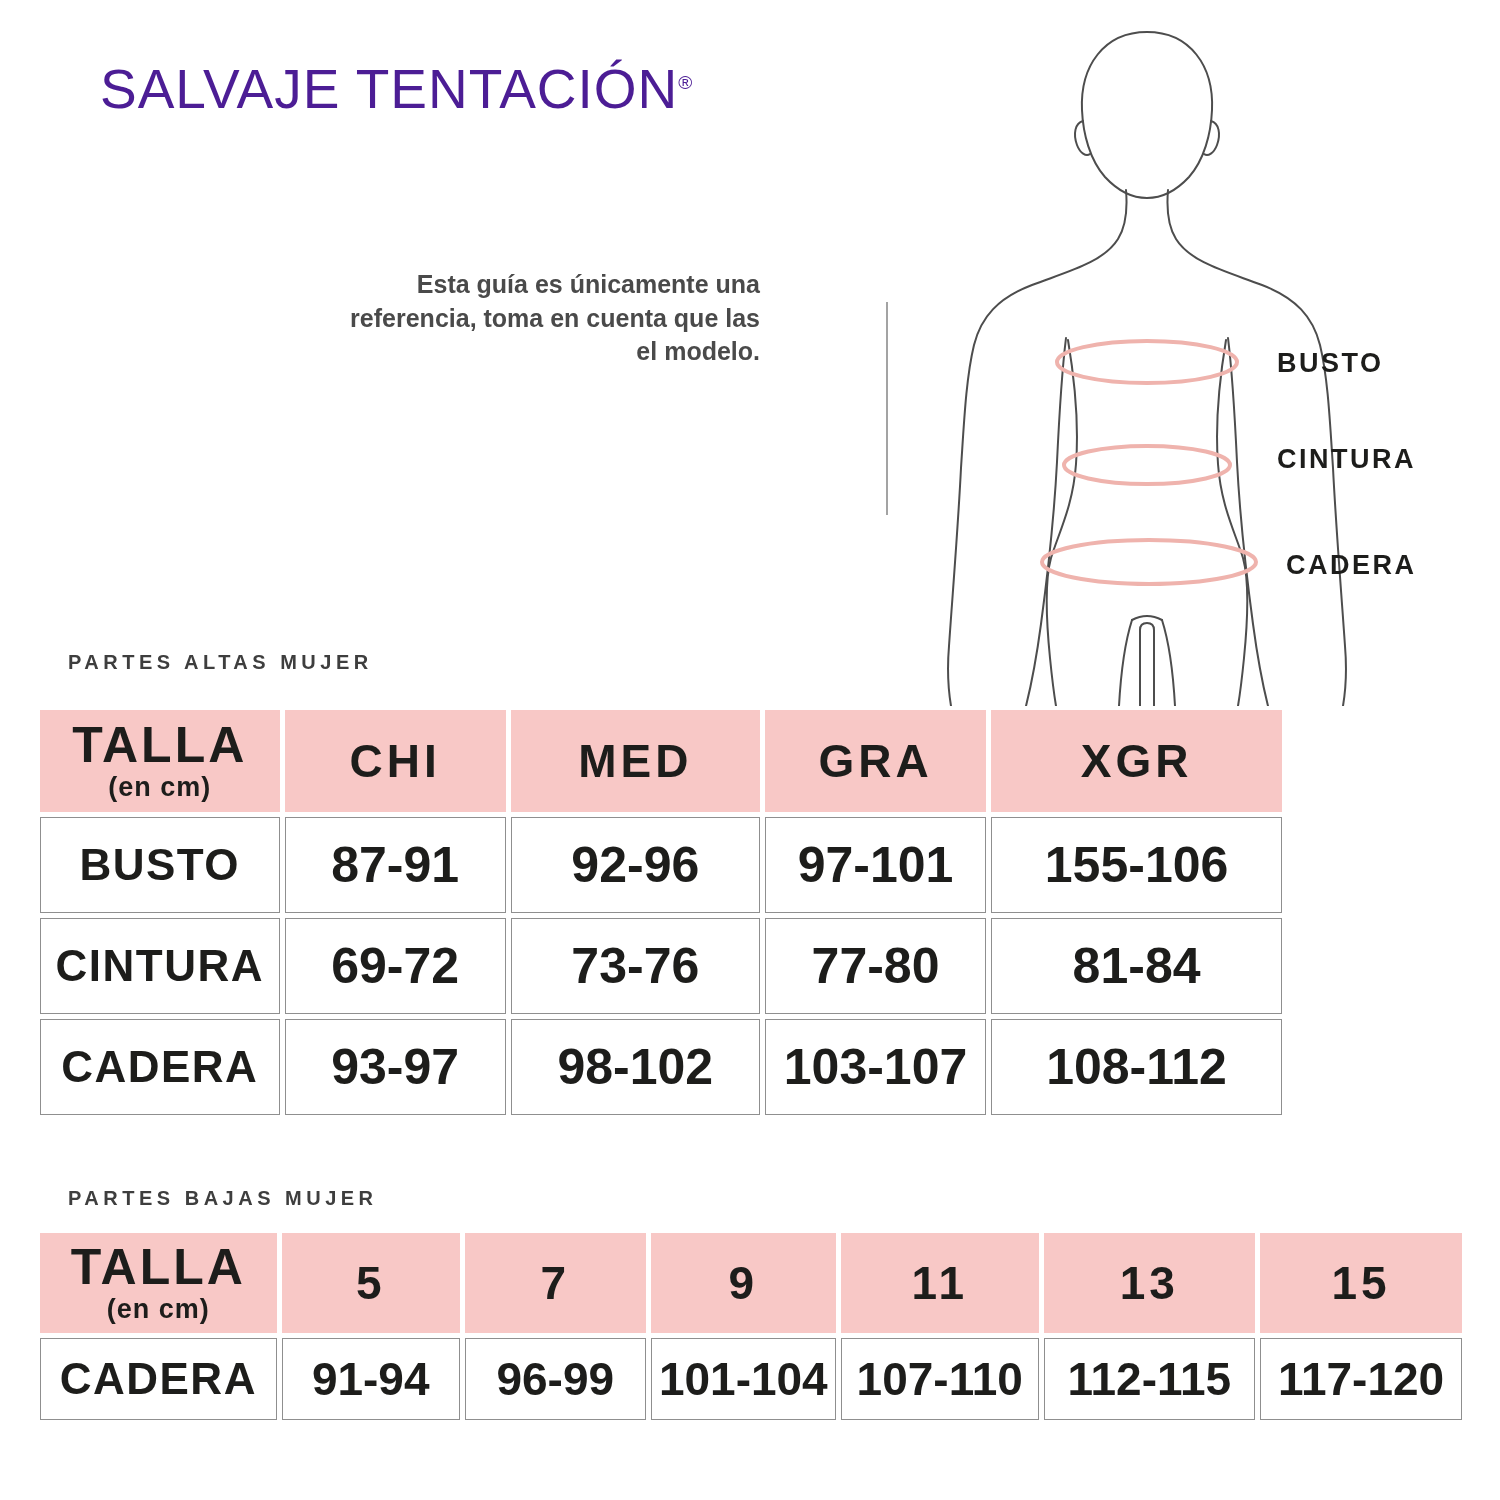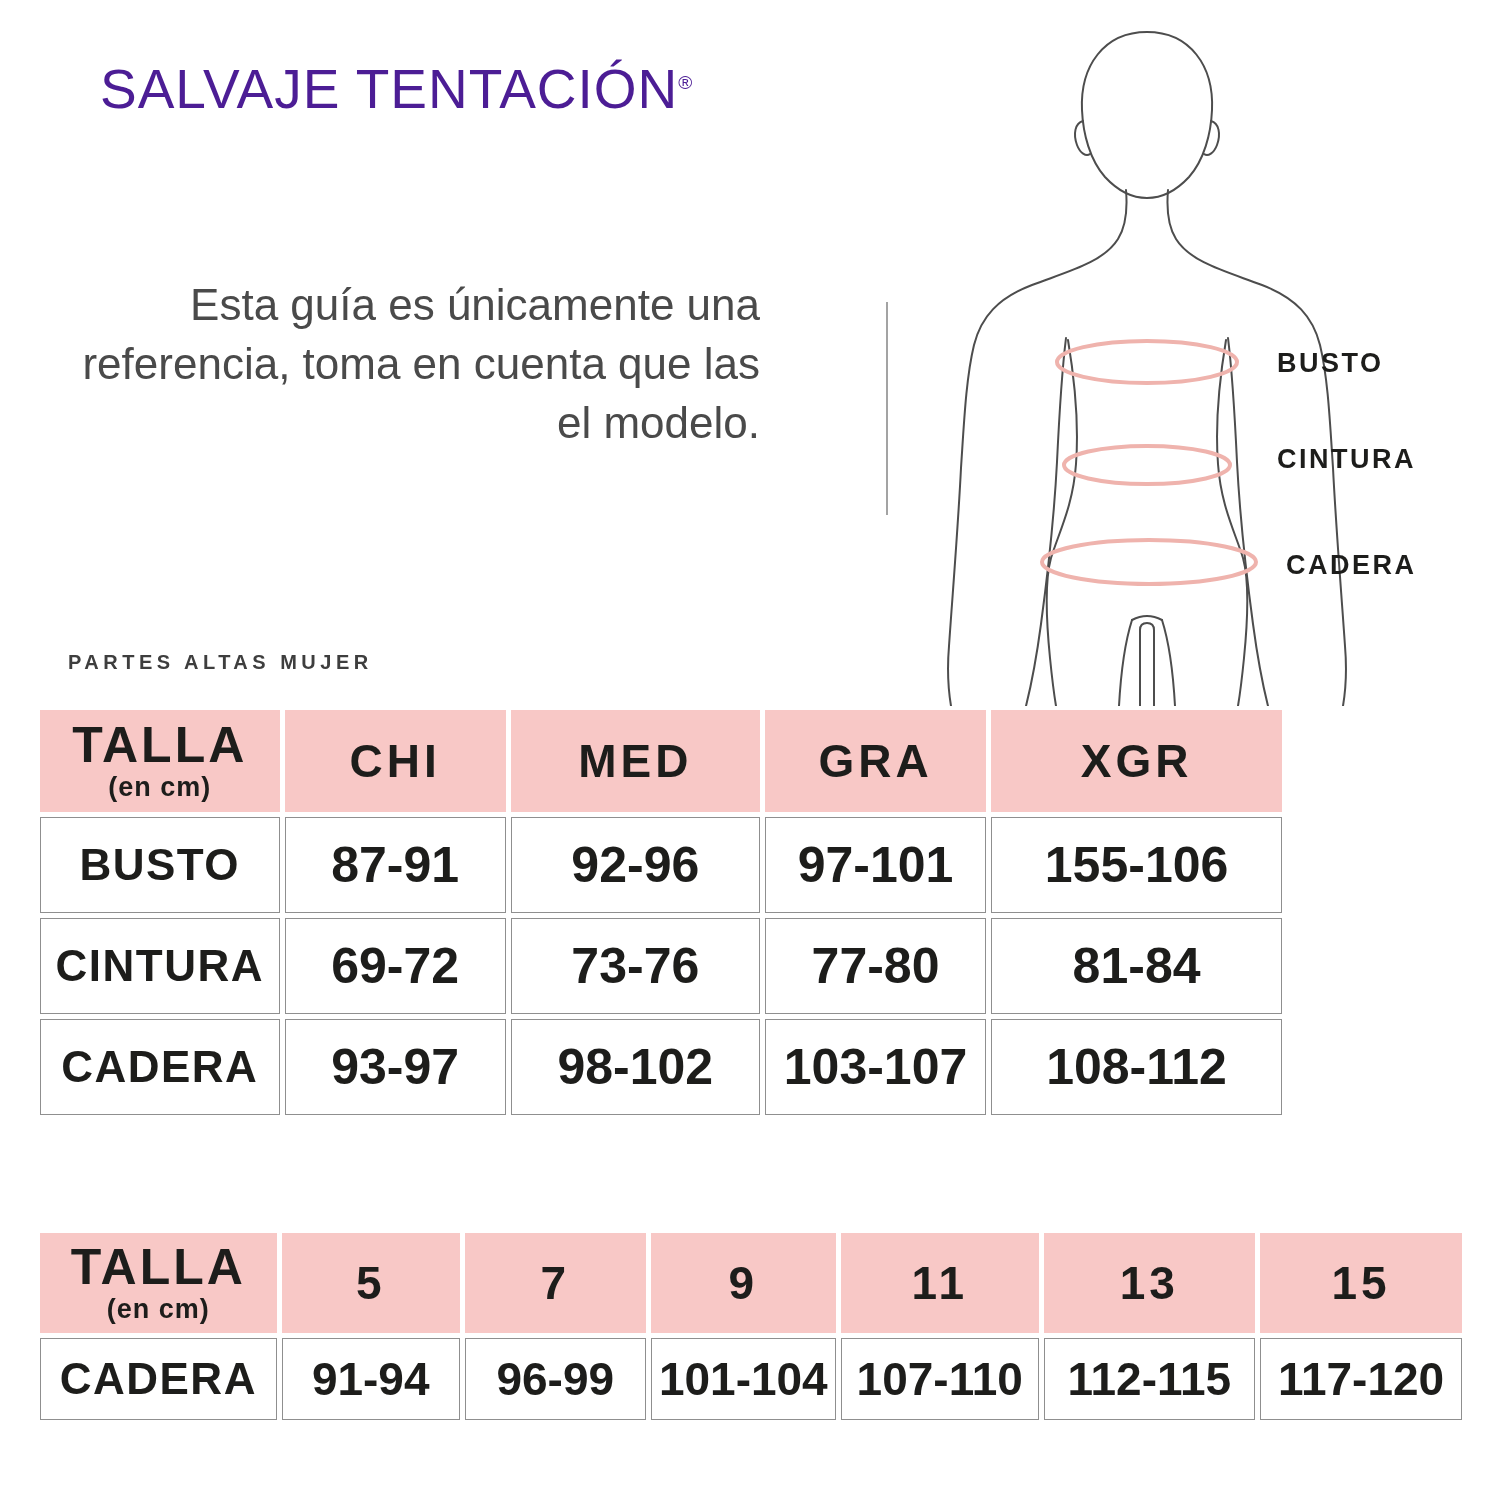--- a/index.html
+++ b/index.html
@@ -9,21 +9,21 @@
   }
 
   
   .brand { position:absolute; left:100px; top:62px; font-size:55px; font-weight:400;
            letter-spacing:1px; line-height:1; color:#4c1d95; white-space:nowrap; }
   .brand sup { font-size:19px; vertical-align:super; letter-spacing:0; }
 
   
   .intro { position:absolute; left:80px; top:248px; width:680px; text-align:right; }
   .intro h1 { margin:0; font-size:64px; font-weight:700; letter-spacing:1px; line-height:1; color:#1d1d1b; }
-  .intro .desc { margin-top:28px; font-size:44px; line-height:1.34; color:#4a4a4a; font-weight:400; }
+  .intro .desc { margin-top:20px; font-size:25px; line-height:1.34; color:#4a4a4a; font-weight:700; }
   .intro .desc span { display:block; }
 
   
   .vdivider { position:absolute; left:886px; top:302px; width:2px; height:213px; background:#a3a3a3; }
 
   
   .figure { position:absolute; left:860px; top:18px; width:640px; height:688px; }
   .figure svg { position:absolute; left:0; top:0; }
   .measure-label { position:absolute; font-size:27px; font-weight:700; letter-spacing:2.5px;
                    line-height:1; color:#1d1d1b; white-space:nowrap; }
@@ -146,20 +146,21 @@
       <tr>
         <td class="rowlabel">CADERA</td>
         <td>93-97</td>
         <td>98-102</td>
         <td>103-107</td>
         <td>108-112</td>
       </tr>
     </tbody>
   </table>
 
+  <div class="section-title st-lower">PARTES BAJAS MUJER</div>
 
   <table class="size-table t-lower">
     <colgroup>
       <col style="width:17%">
         <col style="width:12.8%">
         <col style="width:13%">
         <col style="width:13.3%">
         <col style="width:14.2%">
         <col style="width:15.2%">
         <col style="width:14.5%">

